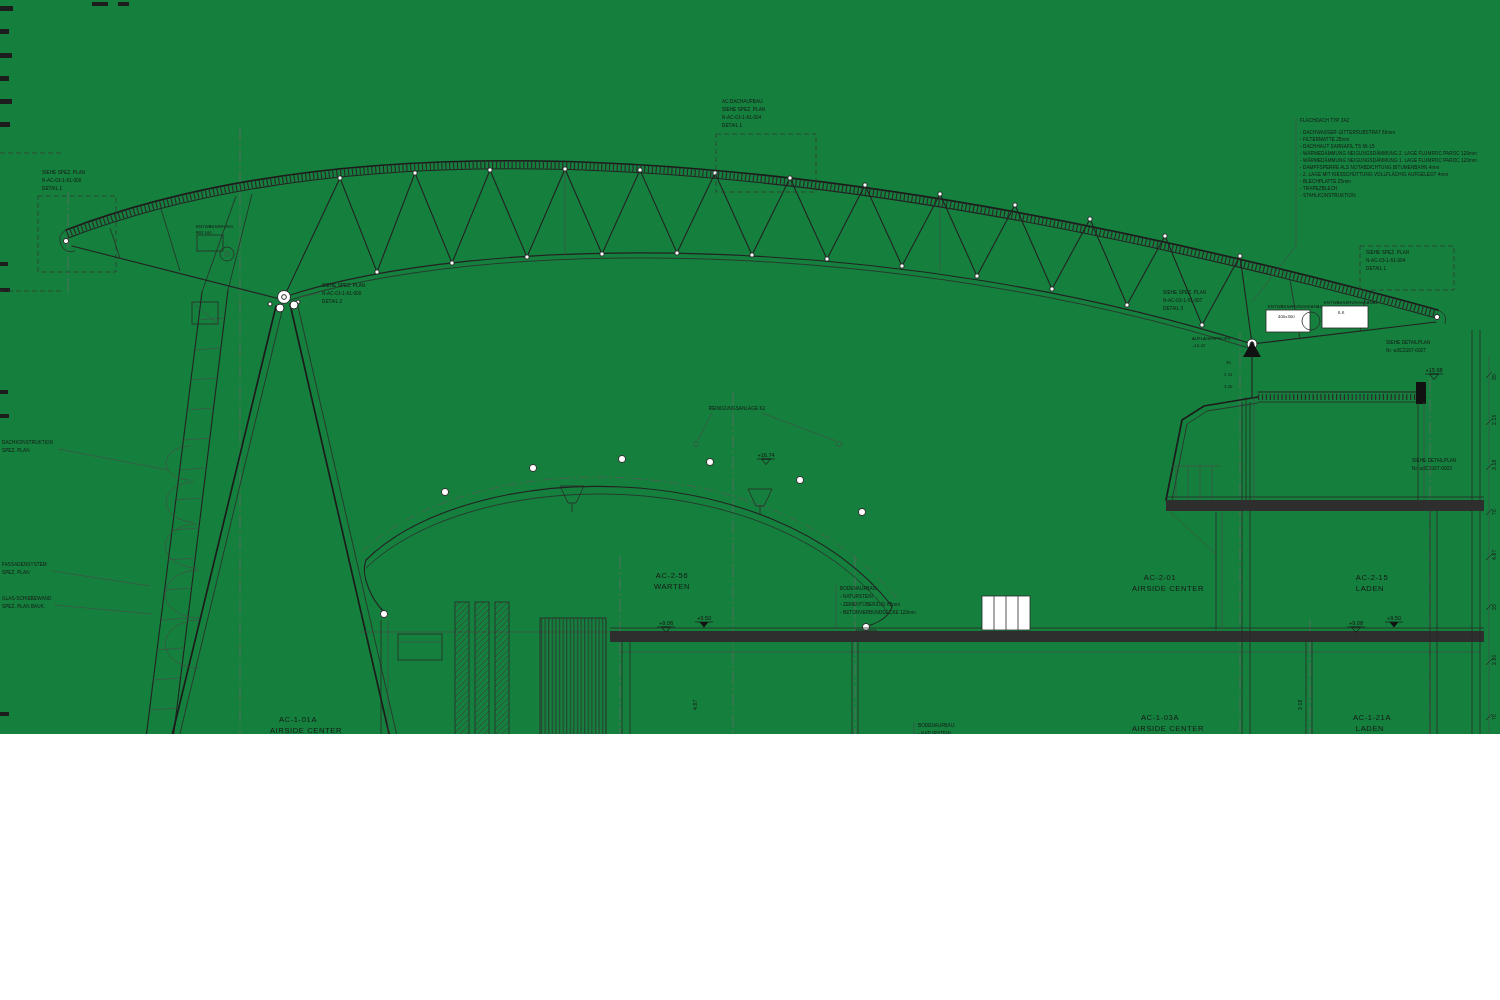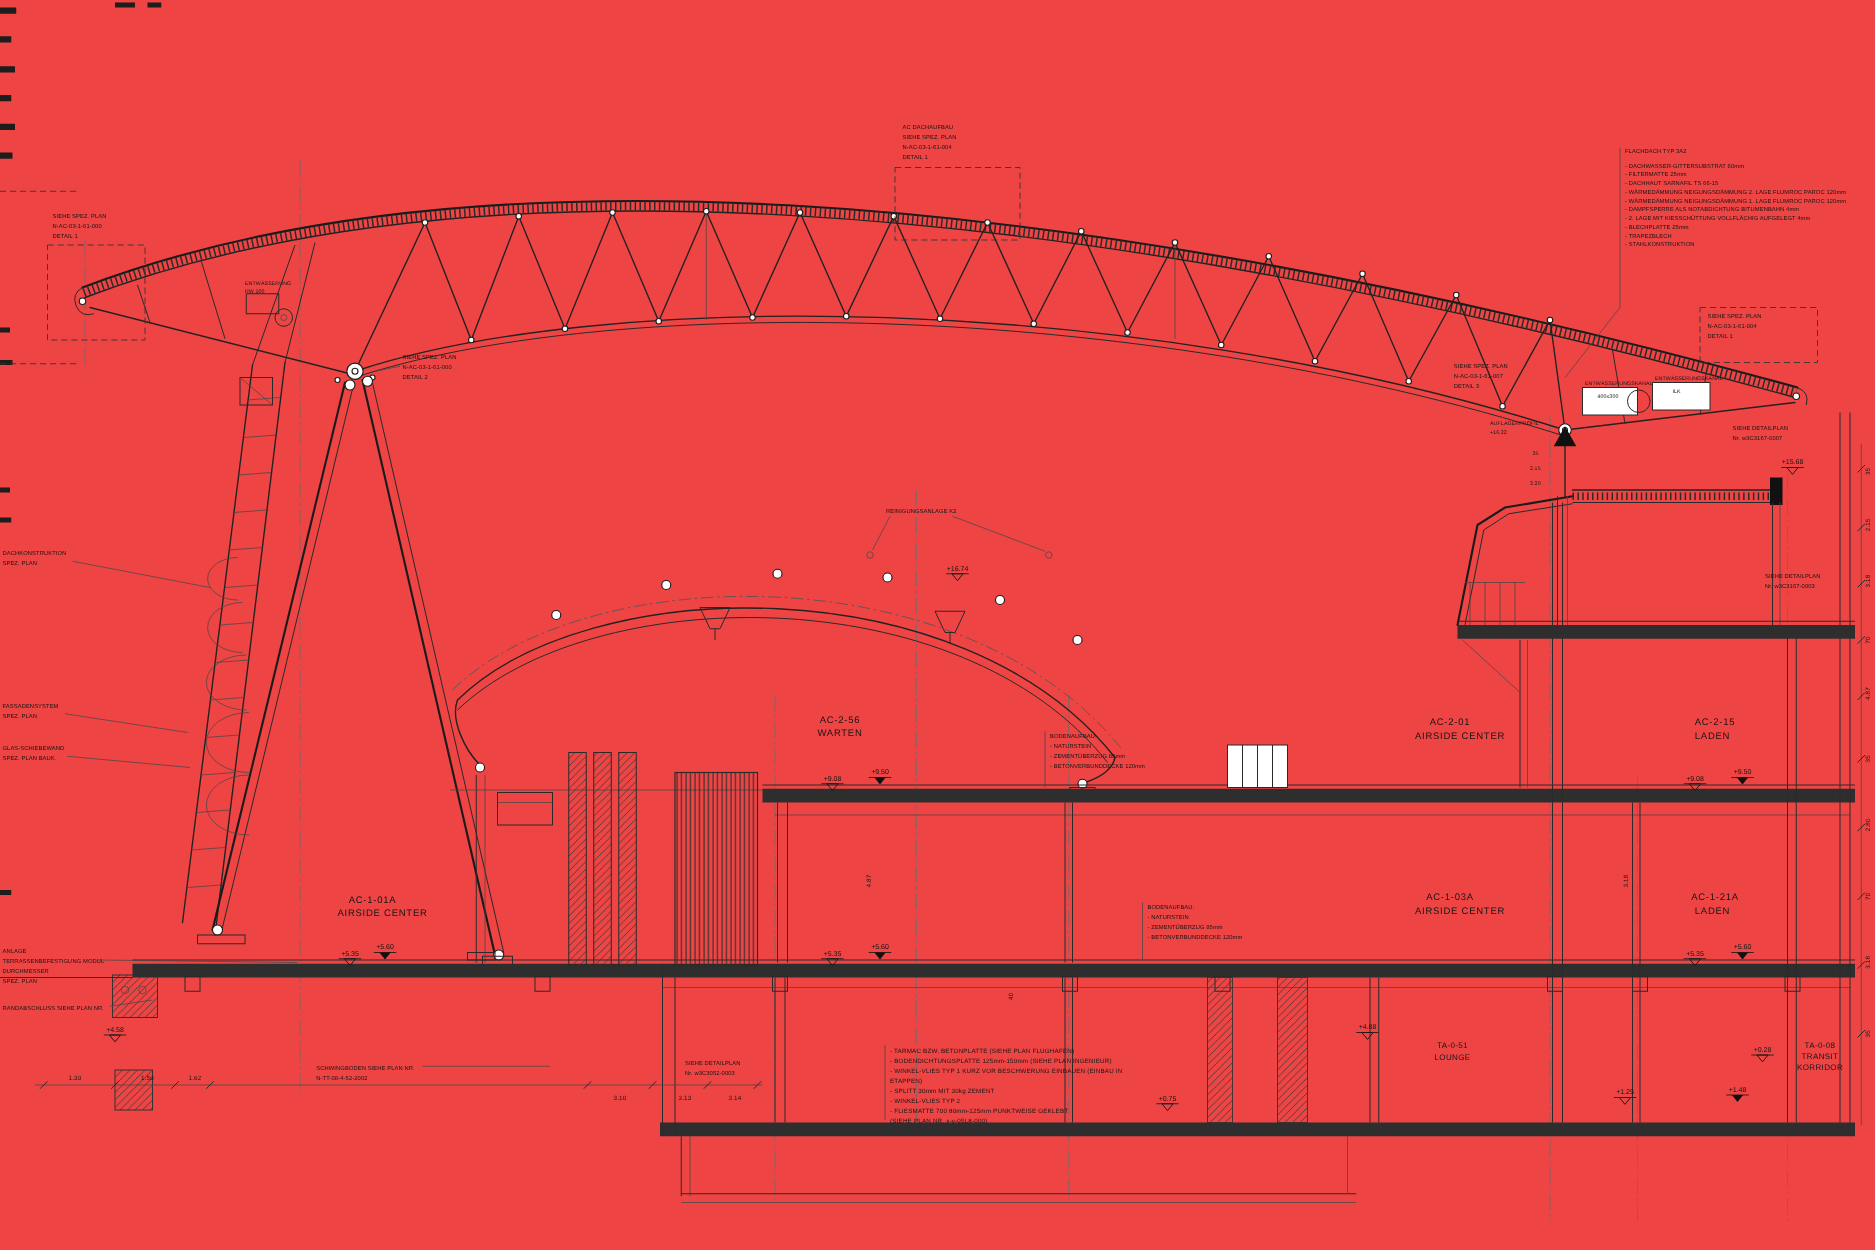--- a/index.html
+++ b/index.html
@@ -1,16 +1,16 @@
 <!DOCTYPE html>
 <html><head>
 <meta charset="utf-8">
 <style>
   html,body{margin:0;padding:0;background:#ffffff;}
-  #sheet{position:relative;width:1500px;height:1000px;background:#ef4444;overflow:hidden;}
+  #sheet{position:relative;width:1500px;height:734px;background:#15803d;overflow:hidden;}
   svg{position:absolute;left:0;top:0;}
   svg text{font-family:"Liberation Sans","DejaVu Sans",sans-serif;fill:#161616;}
   .t40{font-size:4.2px;letter-spacing:.1px}
   .t45{font-size:4.6px;letter-spacing:.1px}
   .t48{font-size:5px;letter-spacing:.15px}
   .t55{font-size:5.6px}
   .t60{font-size:6.4px;letter-spacing:.3px}
   .t75{font-size:7.6px;letter-spacing:.6px}
   .s1{stroke:#1b1b1b;stroke-width:1.7;fill:none;stroke-linecap:round}
   .s2{stroke:#222;stroke-width:1.1;fill:none;stroke-linecap:round}

